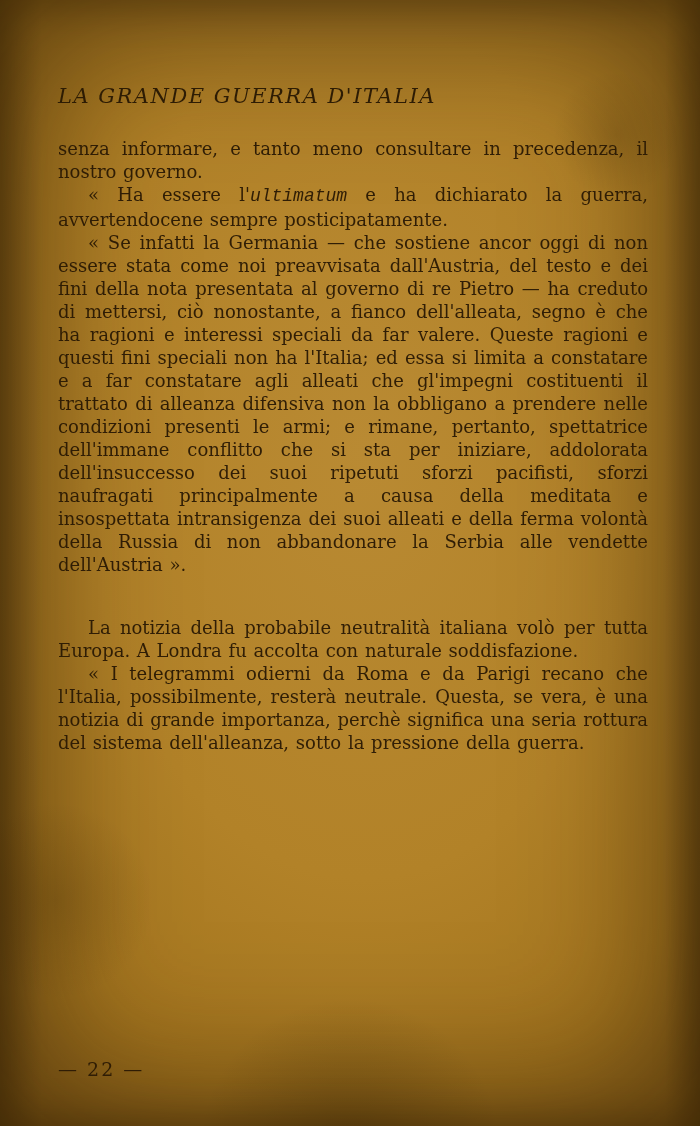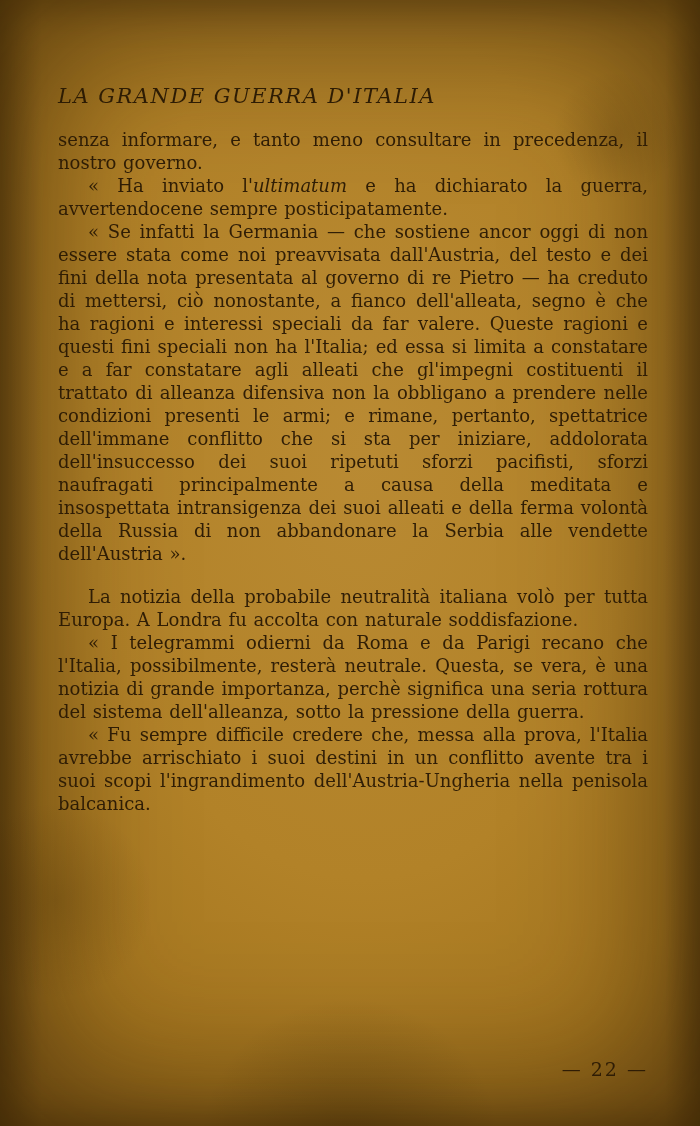--- a/index.html
+++ b/index.html
@@ -51,64 +51,64 @@
     top: 84px;
     width: 588px;
     font-style: italic;
     font-size: 21px;
     letter-spacing: 1.5px;
     color: #2e1d05;
   }
   .text-block {
     position: absolute;
     left: 58px;
-    top: 128px;
+    top: 137px;
     width: 590px;
     color: #301e06;
     font-size: 18px;
     line-height: 23px;
     text-align: justify;
   }
   .text-block p.para {
     margin: 0;
     hyphens: auto;
     -webkit-hyphens: auto;
     word-spacing: 1px;
   }
   .text-block p.para.indent {
     text-indent: 30px;
   }
   .text-block p.para.gap {
-    margin-top: 20px;
+    margin-top: 40px;
   }
   .text-block em {
     font-style: italic;
+    font-family: Liberation Mono, monospace;
   }
   .page-number {
     position: absolute;
     left: 58px;
     top: 1058px;
     width: 590px;
-    text-align: right;
+    text-align: left;
     font-size: 19px;
     color: #301e06;
     letter-spacing: 2px;
   }
 </style>
 </head>
 <body>
 
 <div class="scan">
   <div class="texture"></div>
 
   <div class="page-title">LA GRANDE GUERRA D'ITALIA</div>
 
   <div class="text-block">
       <p class="para"><span>senza informare, e tanto meno consultare in precedenza, il nostro governo.</span></p>
-      <p class="para indent"><span>« Ha inviato l'</span><em>ultimatum</em><span> e ha dichiarato la guerra, avvertendocene sempre posticipatamente.</span></p>
+      <p class="para indent"><span>« Ha essere l'</span><em>ultimatum</em><span> e ha dichiarato la guerra, avvertendocene sempre posticipatamente.</span></p>
       <p class="para indent"><span>« Se infatti la Germania — che sostiene ancor oggi di non essere stata come noi preavvisata dall'Austria, del testo e dei fini della nota presentata al governo di re Pietro — ha creduto di mettersi, ciò nonostante, a fianco dell'alleata, segno è che ha ragioni e interessi speciali da far valere. Queste ragioni e questi fini speciali non ha l'Italia; ed essa si limita a constatare e a far constatare agli alleati che gl'impegni costituenti il trattato di alleanza difensiva non la obbligano a prendere nelle condizioni presenti le armi; e rimane, pertanto, spettatrice dell'immane conflitto che si sta per iniziare, addolorata dell'insuccesso dei suoi ripetuti sforzi pacifisti, sforzi naufragati principalmente a causa della meditata e insospettata intransigenza dei suoi alleati e della ferma volontà della Russia di non abbandonare la Serbia alle vendette dell'Austria ».</span></p>
       <p class="para indent gap"><span>La notizia della probabile neutralità italiana volò per tutta Europa. A Londra fu accolta con naturale soddisfazione.</span></p>
       <p class="para indent"><span>« I telegrammi odierni da Roma e da Parigi recano che l'Italia, possibilmente, resterà neutrale. Questa, se vera, è una notizia di grande importanza, perchè significa una seria rottura del sistema dell'alleanza, sotto la pressione della guerra.</span></p>
-      <p class="para indent"><span>« Fu sempre difficile credere che, messa alla prova, l'Italia avrebbe arrischiato i suoi destini in un conflitto avente tra i suoi scopi l'ingrandimento dell'Austria-Ungheria nella penisola balcanica.</span></p>
     </div>
 
   <div class="page-number">— 22 —</div>
 </div>
 
 </body></html>

